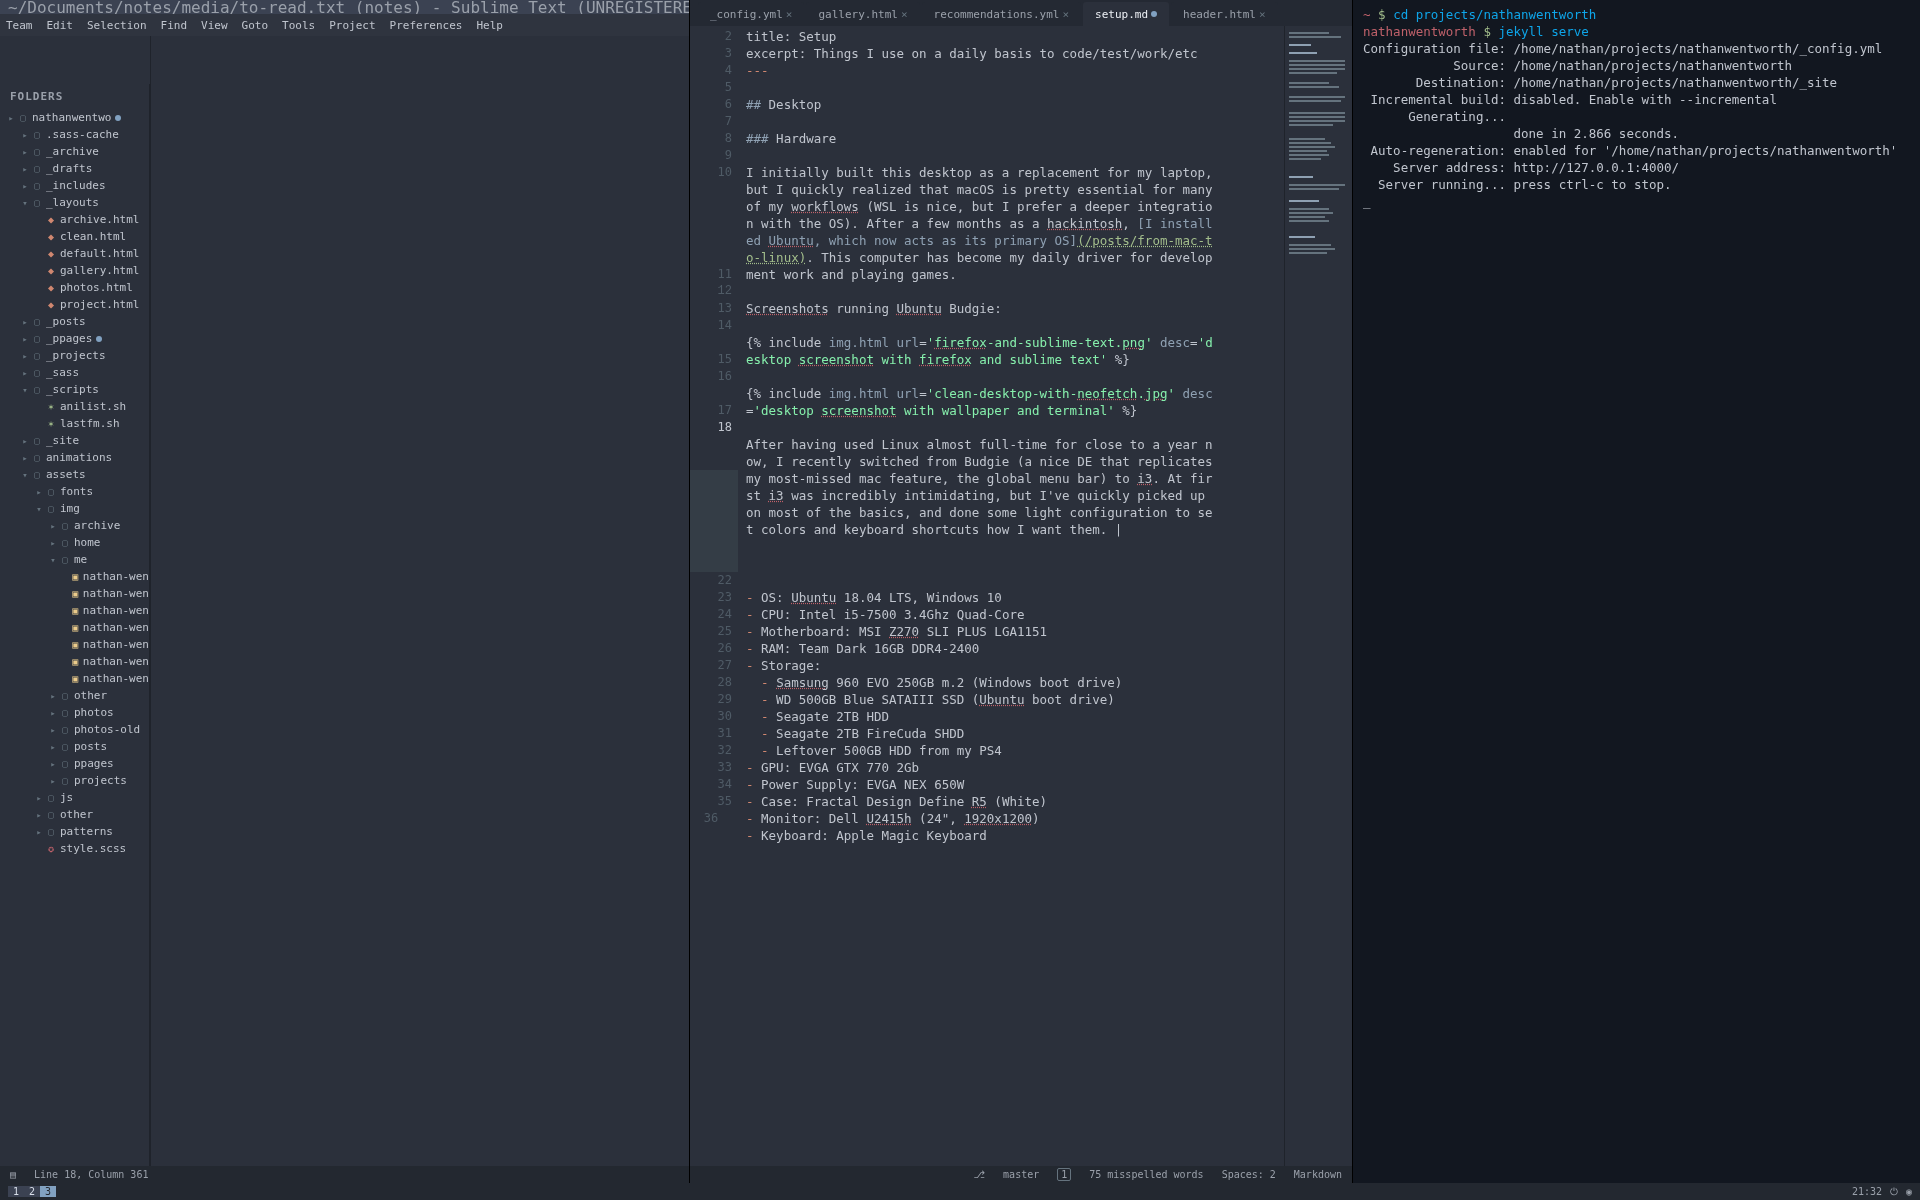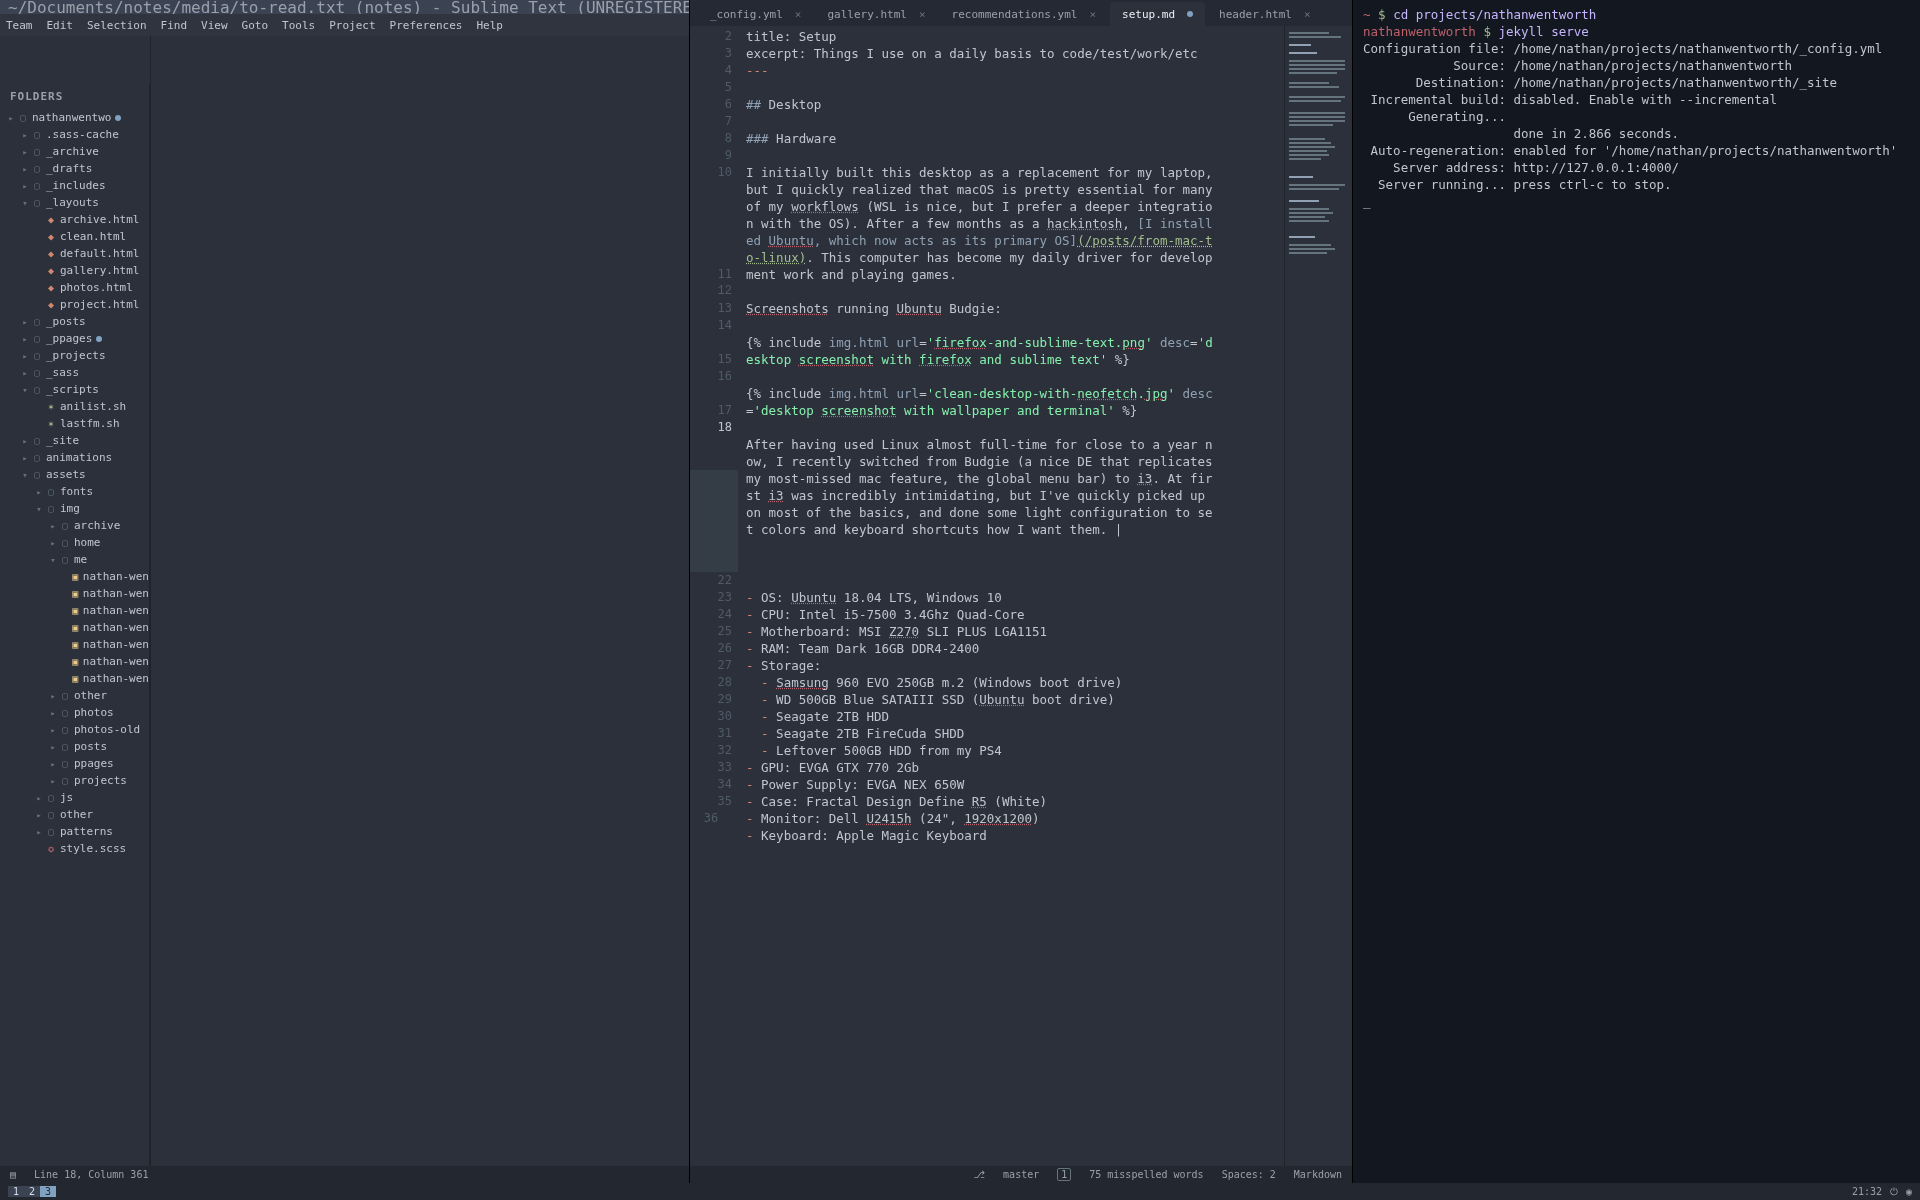--- a/index.html
+++ b/index.html
@@ -27,21 +27,21 @@
 .tree .row .ficon.yellow { color: #ebcb8b; }
 .tree .row .ficon.pink { color: #bf616a; }
 .tree .row .ficon.gray { color: #65737e; }
 .tree .row .ficon.green { color: #a3be8c; }
 .tree .row .label { margin-left: 2px; }
 .tree .row .dirty { margin-left: 4px; width: 6px; height: 6px; border-radius: 50%; background: #81a1c1; }
 
 
 .editor-wrap { flex: 1; display: flex; flex-direction: column; overflow: hidden; }
 .tabbar { height: 26px; background: #242933; display: flex; align-items: flex-end; padding-left: 8px; }
-.tab { height: 24px; padding: 0 12px; display: flex; align-items: center; gap: 12px; background: #242933; color: #9aa0aa; font-size: 11px; border-top-left-radius: 3px; border-top-right-radius: 3px; margin-right: 2px; }
+.tab { height: 24px; padding: 0 12px; display: flex; align-items: center; gap: 3px; background: #242933; color: #9aa0aa; font-size: 11px; border-top-left-radius: 3px; border-top-right-radius: 3px; margin-right: 2px; }
 .tab.active { background: #2b303b; color: #eceff4; }
 .tab .close { color: #65737e; font-size: 11px; }
 .tab .dot { width: 6px; height: 6px; border-radius: 50%; background: #81a1c1; }
 
 .editor { flex: 1; display: flex; overflow: hidden; background: #2b303b; position: relative; }
 .gutter { width: 56px; text-align: right; padding-top: 2px; color: #4f5b66; font-size: 12px; line-height: 17px; padding-right: 14px; }
 .gutter .g { height: 17px; }
 .gutter .g.cur { color: #c0c5ce; }
 .code { flex: 1; font-size: 12.5px; line-height: 17px; padding-top: 2px; white-space: pre-wrap; word-break: break-all; }
 .code .ln { min-height: 17px; padding-right: 70px; }
@@ -59,21 +59,21 @@
 
 .hl { position:absolute; left:0; background:#343d46; }
 
 
 .statusbar { height: 17px; background: #232830; color: #9aa0aa; font-size: 10px; display: flex; align-items: center; padding: 0 10px; gap: 18px; }
 .statusbar .spacer { flex: 1; }
 
 
 .terminal { flex: 1; height: 1183px; background: #121720; color: #c0c5ce; font-size: 12.5px; line-height: 17px; padding: 6px 10px; white-space: pre; overflow: hidden; }
 .term-user { color: #bf616a; }
-.term-cmd  { color: #c4b5fd; }
+.term-cmd  { color: #0ea5e9; }
 
 
 .taskbar { position: absolute; left: 0; bottom: 0; height: 17px; width: 100%; background: #232830; color: #9aa0aa; font-size: 10px; display: flex; align-items: center; padding: 0 8px; gap: 10px; }
 .taskbar .ws { background: #3b4252; color: #d8dee9; padding: 0 5px; }
 .taskbar .ws.active { background: #81a1c1; color: #232830; }
 .taskbar .spacer { flex: 1; }
 .taskbar .tray { display: flex; gap: 8px; align-items: center; }
 </style>
 </head>
 <body>

